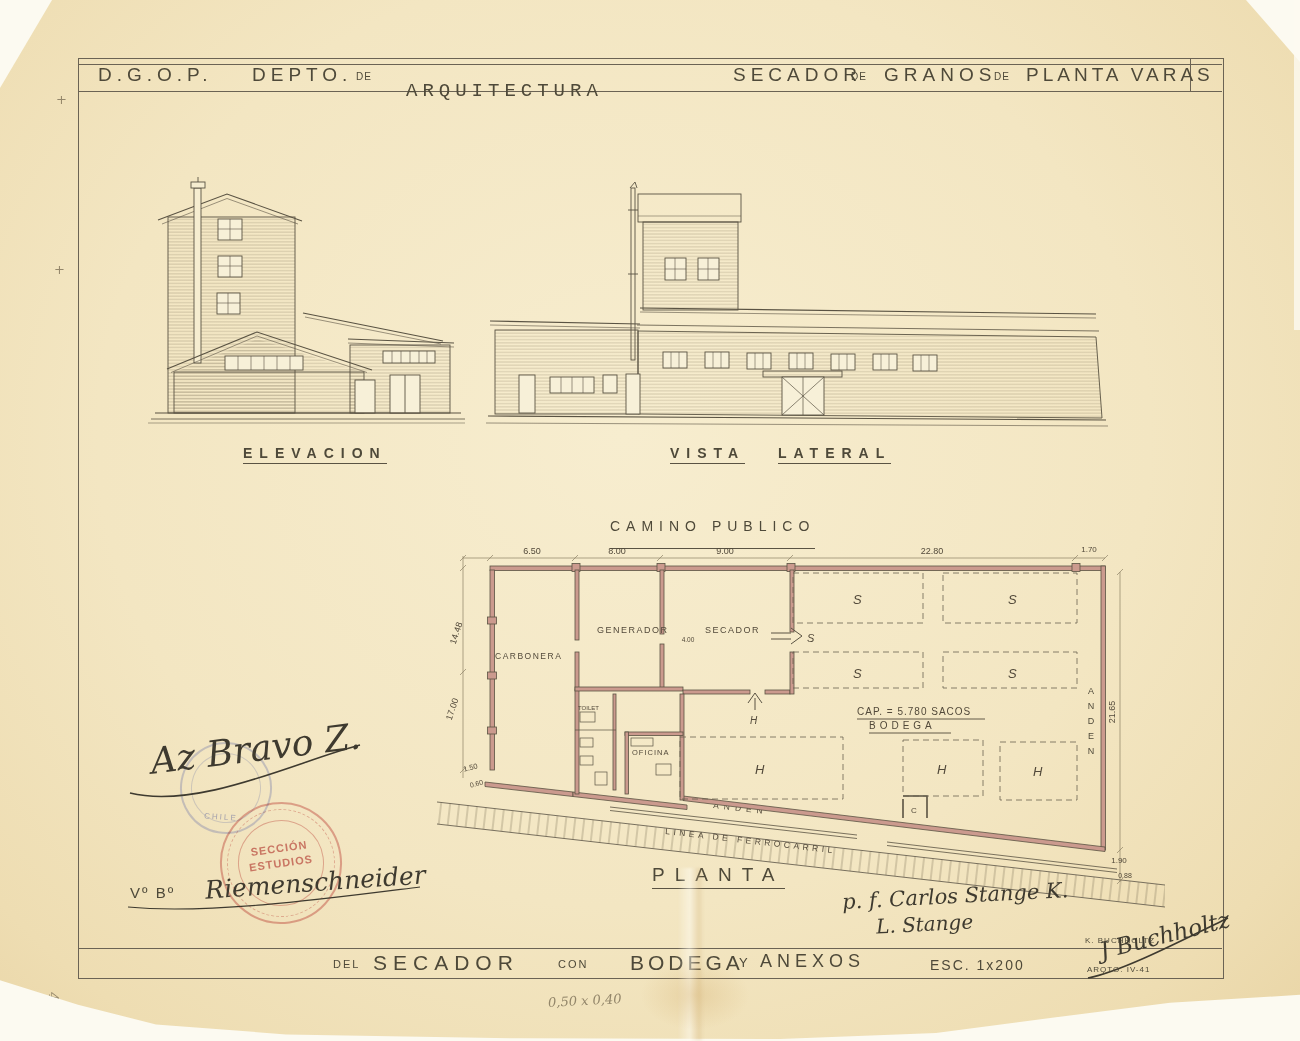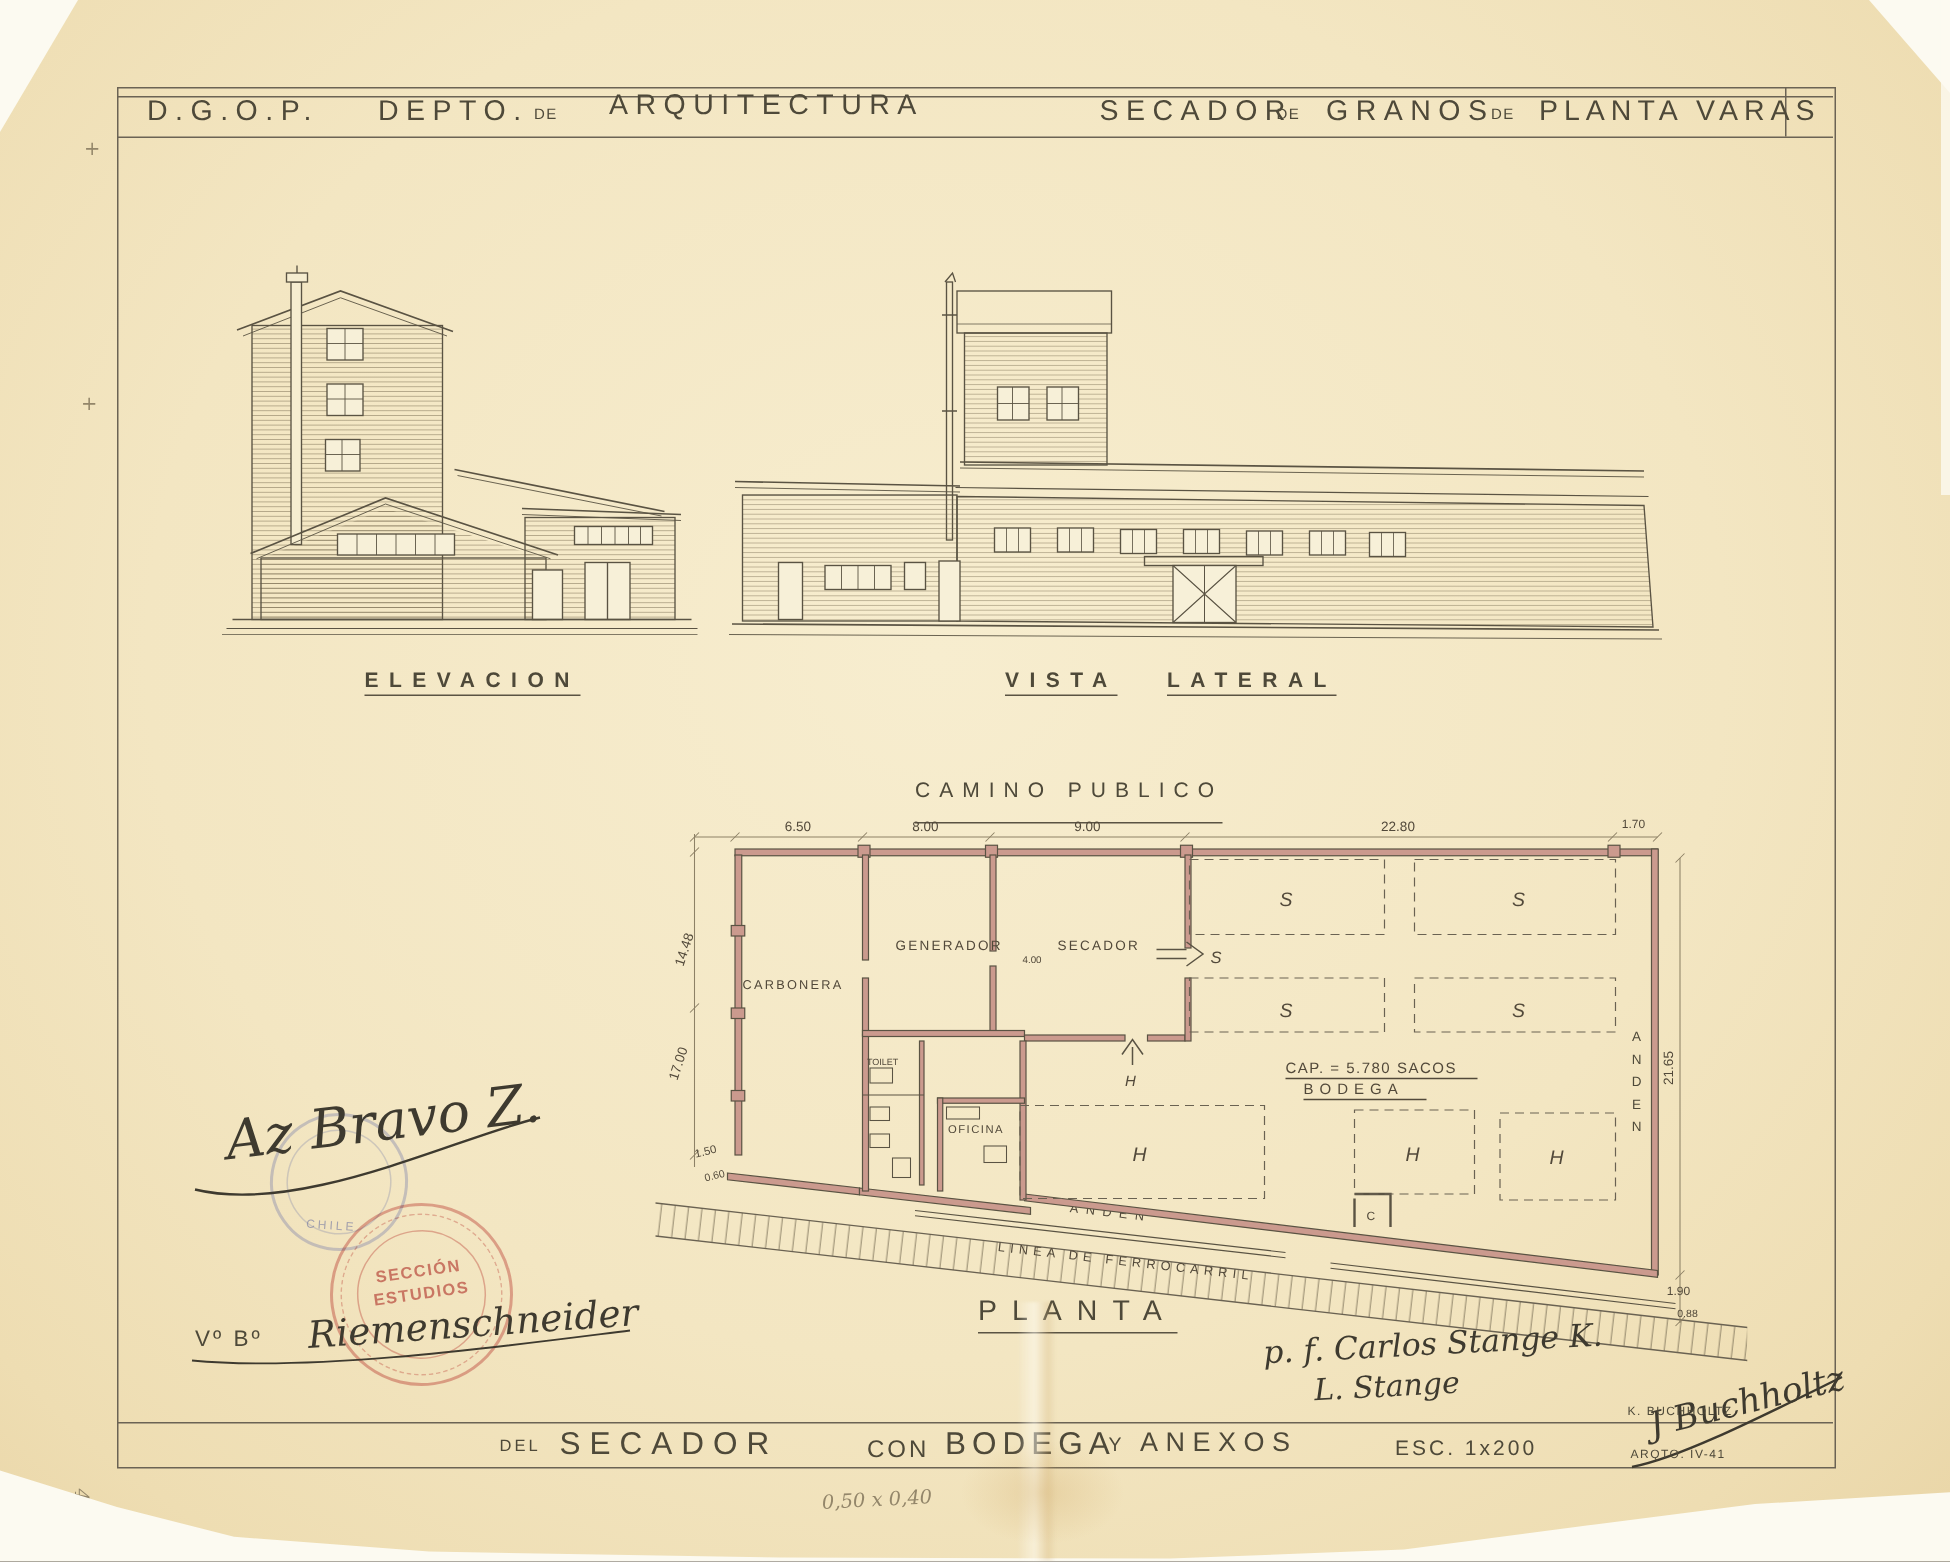--- a/index.html
+++ b/index.html
@@ -26,21 +26,21 @@
 
   <div class="abs" style="left:78px;top:58px;width:1144px;height:919px;border:1.4px solid #6b6354;"></div>
   <div class="abs frameline" style="left:78px;top:64px;width:1144px;height:1px;"></div>
   <div class="abs frameline" style="left:78px;top:91px;width:1144px;height:1.2px;"></div>
   <div class="abs frameline" style="left:78px;top:948px;width:1144px;height:1.2px;"></div>
   <div class="abs frameline" style="left:1190px;top:58px;width:1px;height:33px;"></div>
 
   <div class="abs lbl big" style="left:98px;top:64px;">D.G.O.P.</div>
   <div class="abs lbl big" style="left:252px;top:64px;text-align:center;">DEPTO.</div>
   <div class="abs lbl mid" style="left:356px;top:71px;font-size:10px;">DE</div>
-  <div class="abs lbl big" style="left:406px;top:60px;">ARQUITECTURA</div>
+  <div class="abs lbl big" style="left:406px;top:80px;font-family:Liberation Mono, monospace;">ARQUITECTURA</div>
   <div class="abs lbl big" style="left:733px;top:64px;">SECADOR</div>
   <div class="abs lbl mid" style="left:851px;top:71px;font-size:10px;">DE</div>
   <div class="abs lbl big" style="left:884px;top:64px;">GRANOS</div>
   <div class="abs lbl mid" style="left:994px;top:71px;font-size:10px;">DE</div>
   <div class="abs lbl big" style="left:1026px;top:64px;letter-spacing:4px;">PLANTA VARAS</div>
 
   <div class="abs pencil" style="left:56px;top:92px;font-style:normal;font-size:13px;">+</div>
   <div class="abs pencil" style="left:54px;top:262px;font-style:normal;font-size:13px;">+</div>
 
   <svg class="abs" style="left:143px;top:173px;" width="335" height="298" viewBox="0 0 335 298">
@@ -347,21 +347,21 @@
   <div class="abs sig" style="left:205px;top:868px;font-size:25px;transform:rotate(-4deg);">Riemenschneider</div>
   <div class="abs sig" style="left:842px;top:884px;font-size:21px;transform:rotate(-3deg);">p. f. Carlos Stange K.</div>
   <div class="abs sig" style="left:876px;top:912px;font-size:20px;transform:rotate(-3deg);">L. Stange</div>
   <svg class="abs" style="left:1080px;top:912px;" width="155" height="72" viewBox="0 0 155 72">
     <path d="M8,66 C40,60 95,32 148,6" stroke="#3e3a2f" stroke-width="1.6" fill="none"></path>
   </svg>
   <div class="abs sig" style="left:1098px;top:922px;font-size:23px;transform:rotate(-14deg);">J Buchholtz</div>
 
   <div class="abs lbl" style="left:333px;top:958px;font-size:11px;letter-spacing:2px;">DEL</div>
   <div class="abs lbl" style="left:373px;top:951px;font-size:21px;letter-spacing:6px;">SECADOR</div>
-  <div class="abs lbl" style="left:578px;top:958px;font-size:16px;letter-spacing:2px;text-align:center;">CON</div>
+  <div class="abs lbl" style="left:558px;top:958px;font-size:11px;letter-spacing:2px;text-align:center;">CON</div>
   <div class="abs lbl" style="left:630px;top:951px;font-size:21px;letter-spacing:4px;">BODEGA</div>
   <div class="abs lbl" style="left:739px;top:955px;font-size:13px;">Y</div>
   <div class="abs lbl" style="left:760px;top:951px;font-size:18px;letter-spacing:5px;">ANEXOS</div>
   <div class="abs lbl" style="left:930px;top:957px;font-size:14px;letter-spacing:2px;">ESC. 1x200</div>
   <div class="abs lbl" style="left:1085px;top:936px;font-size:8px;letter-spacing:1px;">K. BUCHHOLTZ</div>
   <div class="abs lbl" style="left:1087px;top:965px;font-size:8px;letter-spacing:1px;">ARQTO. IV-41</div>
 
   <div class="abs pencil" style="left:548px;top:993px;font-size:13px;transform:rotate(-3deg);">0,50 x 0,40</div>
   <div class="abs pencil" style="left:30px;top:1008px;font-size:13px;transform:rotate(-90deg) rotate(180deg);transform-origin:center;letter-spacing:1px;">43940</div>
 

